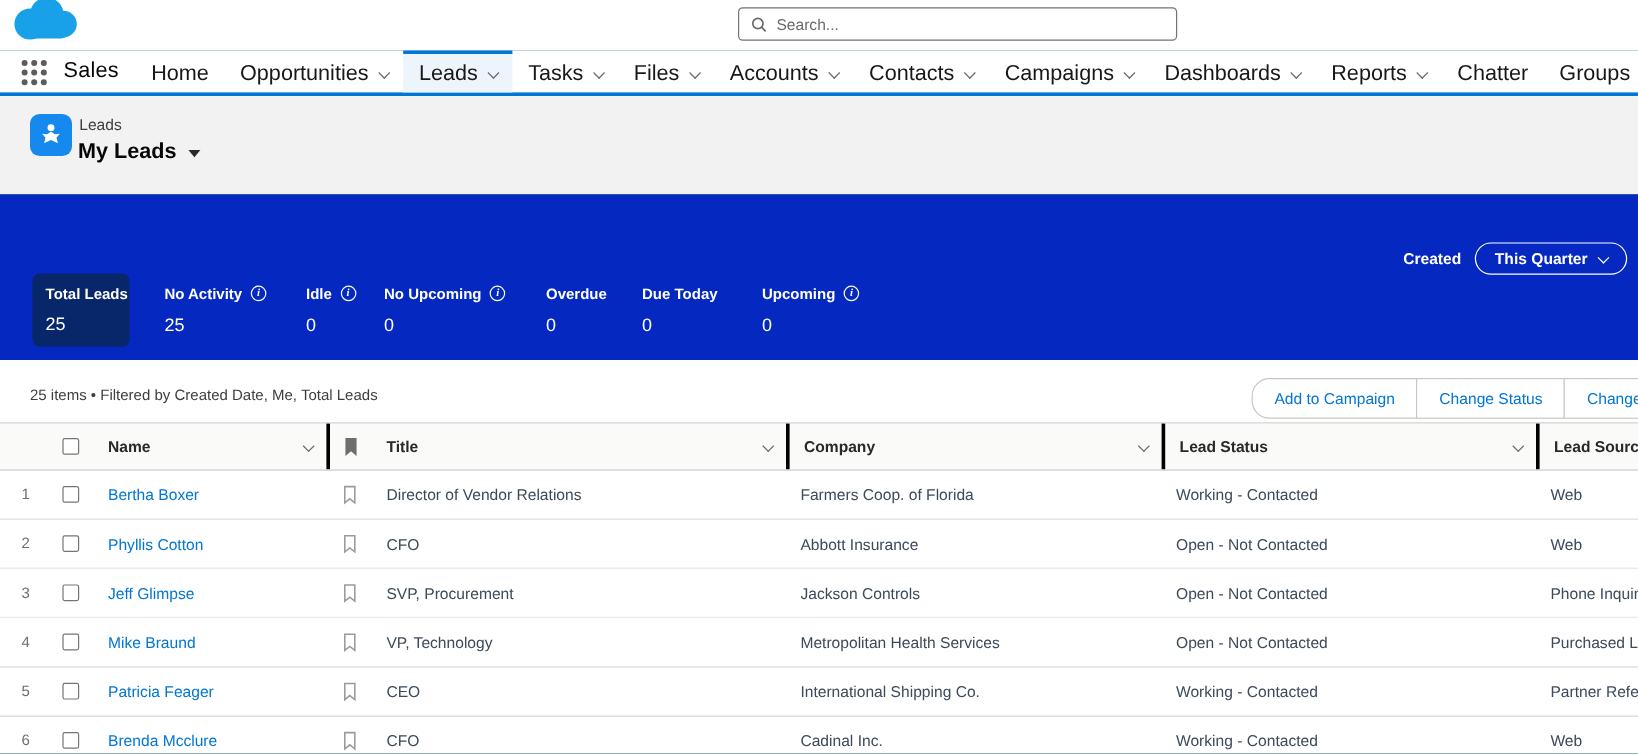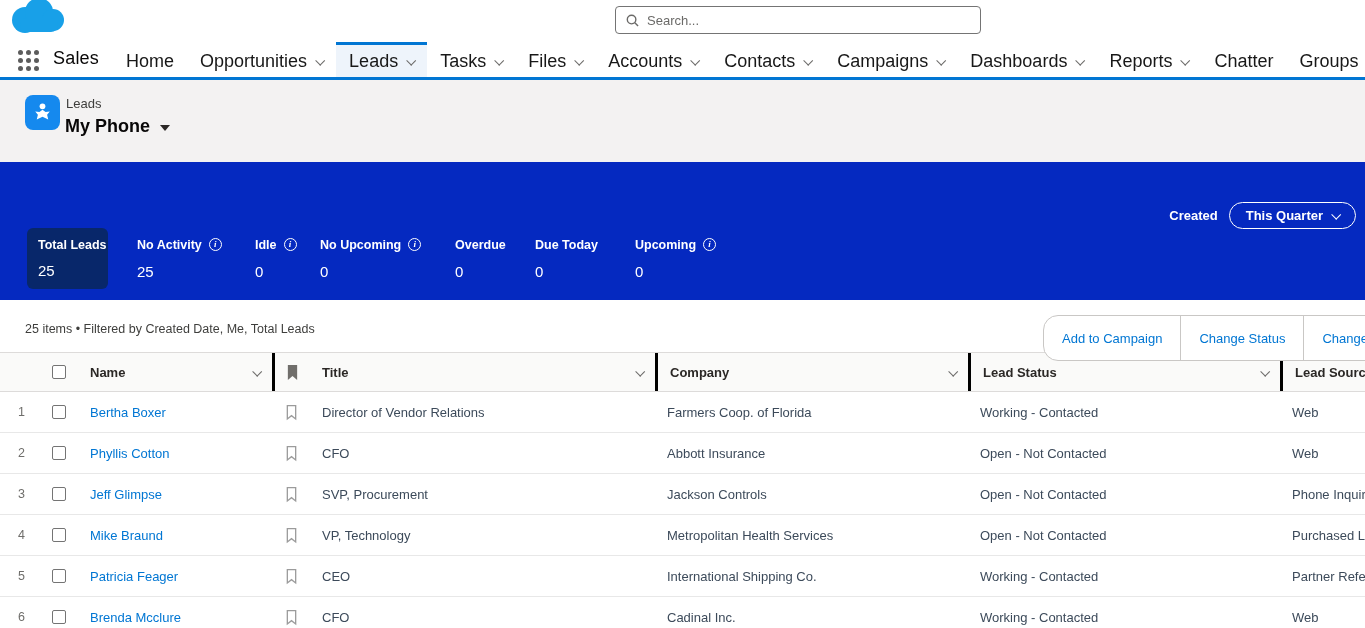--- a/index.html
+++ b/index.html
@@ -44,21 +44,21 @@
   .metric-box { position:absolute; left:27px; top:66px; width:81px; height:61px; background:#08276a; border-radius:6px; padding:10px 11px; cursor:pointer; }
   .metric-box .mlabel { font-size:12.5px; font-weight:bold; white-space:nowrap; }
   .metric-box .mvalue { font-size:15px; margin-top:10px; }
   .info-i { width:13px; height:13px; border:1px solid #fff; border-radius:50%; display:inline-flex; align-items:center; justify-content:center; font-size:9px; font-style:italic; font-family:"Liberation Serif",serif; line-height:1; }
   .m1{left:137px;} .m2{left:255px;} .m3{left:320px;} .m4{left:455px;} .m5{left:535px;} .m6{left:635px;}
 
   
   .toolbar { position:relative; height:52px; background:#fff; }
   .summary { position:absolute; left:25px; top:22px; font-size:12.5px; color:#3e3e3c; }
   .btn-group { position:absolute; left:1043px; top:15px; display:flex; }
-  .btn { height:46px; background:#fff; border:1px solid #c9c7c5; color:#0176d3; font-size:13px; padding:0 18px; white-space:nowrap; cursor:pointer; font-family:"Liberation Sans",sans-serif; }
+  .btn { height:34px; background:#fff; border:1px solid #c9c7c5; color:#0176d3; font-size:13px; padding:0 18px; white-space:nowrap; cursor:pointer; font-family:"Liberation Sans",sans-serif; }
   .btn:first-child { border-radius:15px 0 0 15px; }
   .btn + .btn { margin-left:-1px; }
 
   
   .grid-row { display:grid; grid-template-columns:42px 34px 196px 38px 345px 313px 312px 1fr; align-items:center; }
   .thead { height:40px; background:#fafaf9; border-top:1px solid #dddbda; border-bottom:1px solid #dddbda; }
   .thead .hcell { display:flex; align-items:center; justify-content:space-between; height:100%; font-size:13px; font-weight:bold; color:#2b2826; padding:0 12px; cursor:pointer; white-space:nowrap; overflow:hidden; }
   .thead .hcell.namecol { padding-left:14px; }
   .bl { border-left:3px solid #000000; }
   .ckwrap { display:flex; align-items:center; justify-content:center; height:100%; }
@@ -167,21 +167,21 @@
 
   <div class="pageheader">
     <div class="lead-icon">
       <svg width="23" height="23" viewBox="0 0 24 24" fill="#fff">
         <circle cx="12" cy="5.6" r="3"></circle>
         <path d="M12 9 L15.2 11.4 L19.6 11 L16.8 14.4 L18 19.2 L12 16.4 L6 19.2 L7.2 14.4 L4.4 11 L8.8 11.4 Z"></path>
       </svg>
     </div>
     <div class="ph-object">Leads</div>
     <div class="ph-view">
-      <span>My Phone</span>
+      <span>My Leads</span>
       <span class="caret-down"></span>
     </div>
   </div>
 
   <div class="banner">
     <div class="banner-filter">
       <span class="flabel">Created</span>
       <button class="pill">
         <span>This Quarter</span>
         <span class="chev-w"></span>

